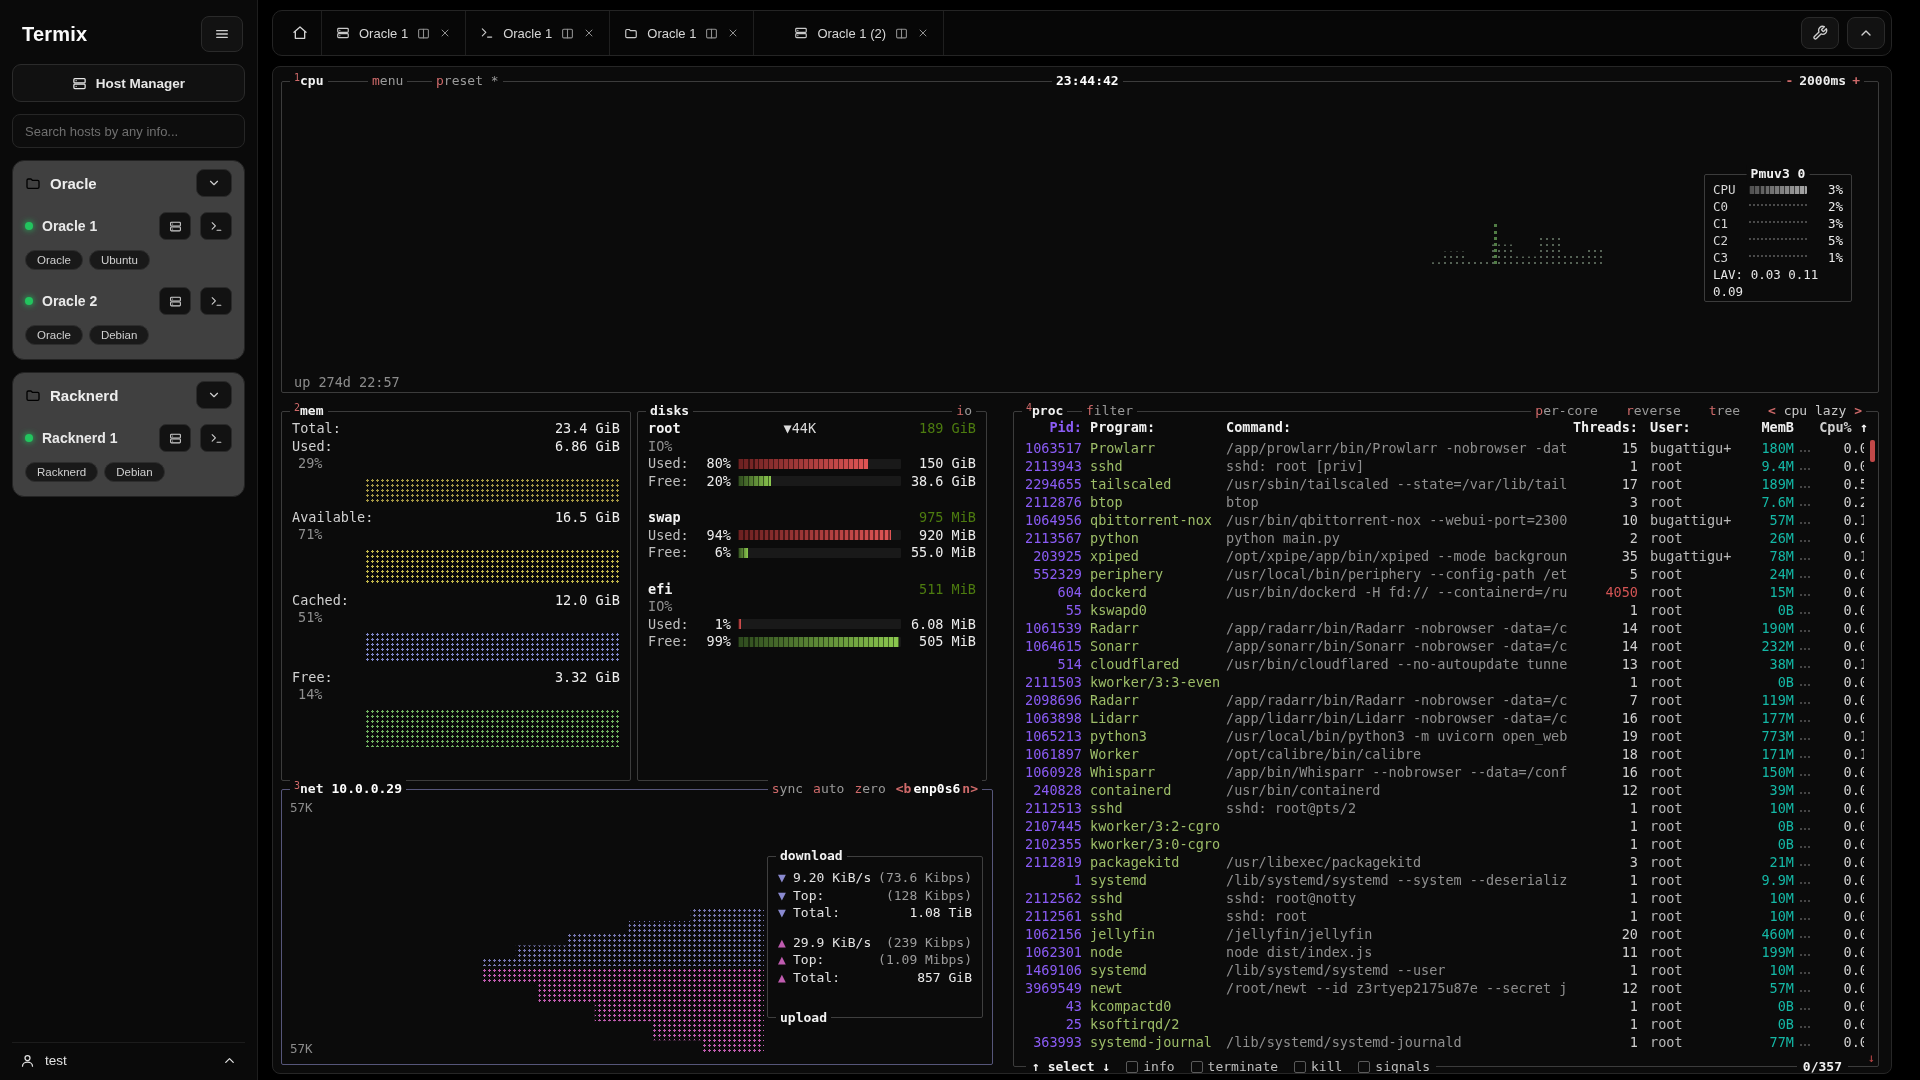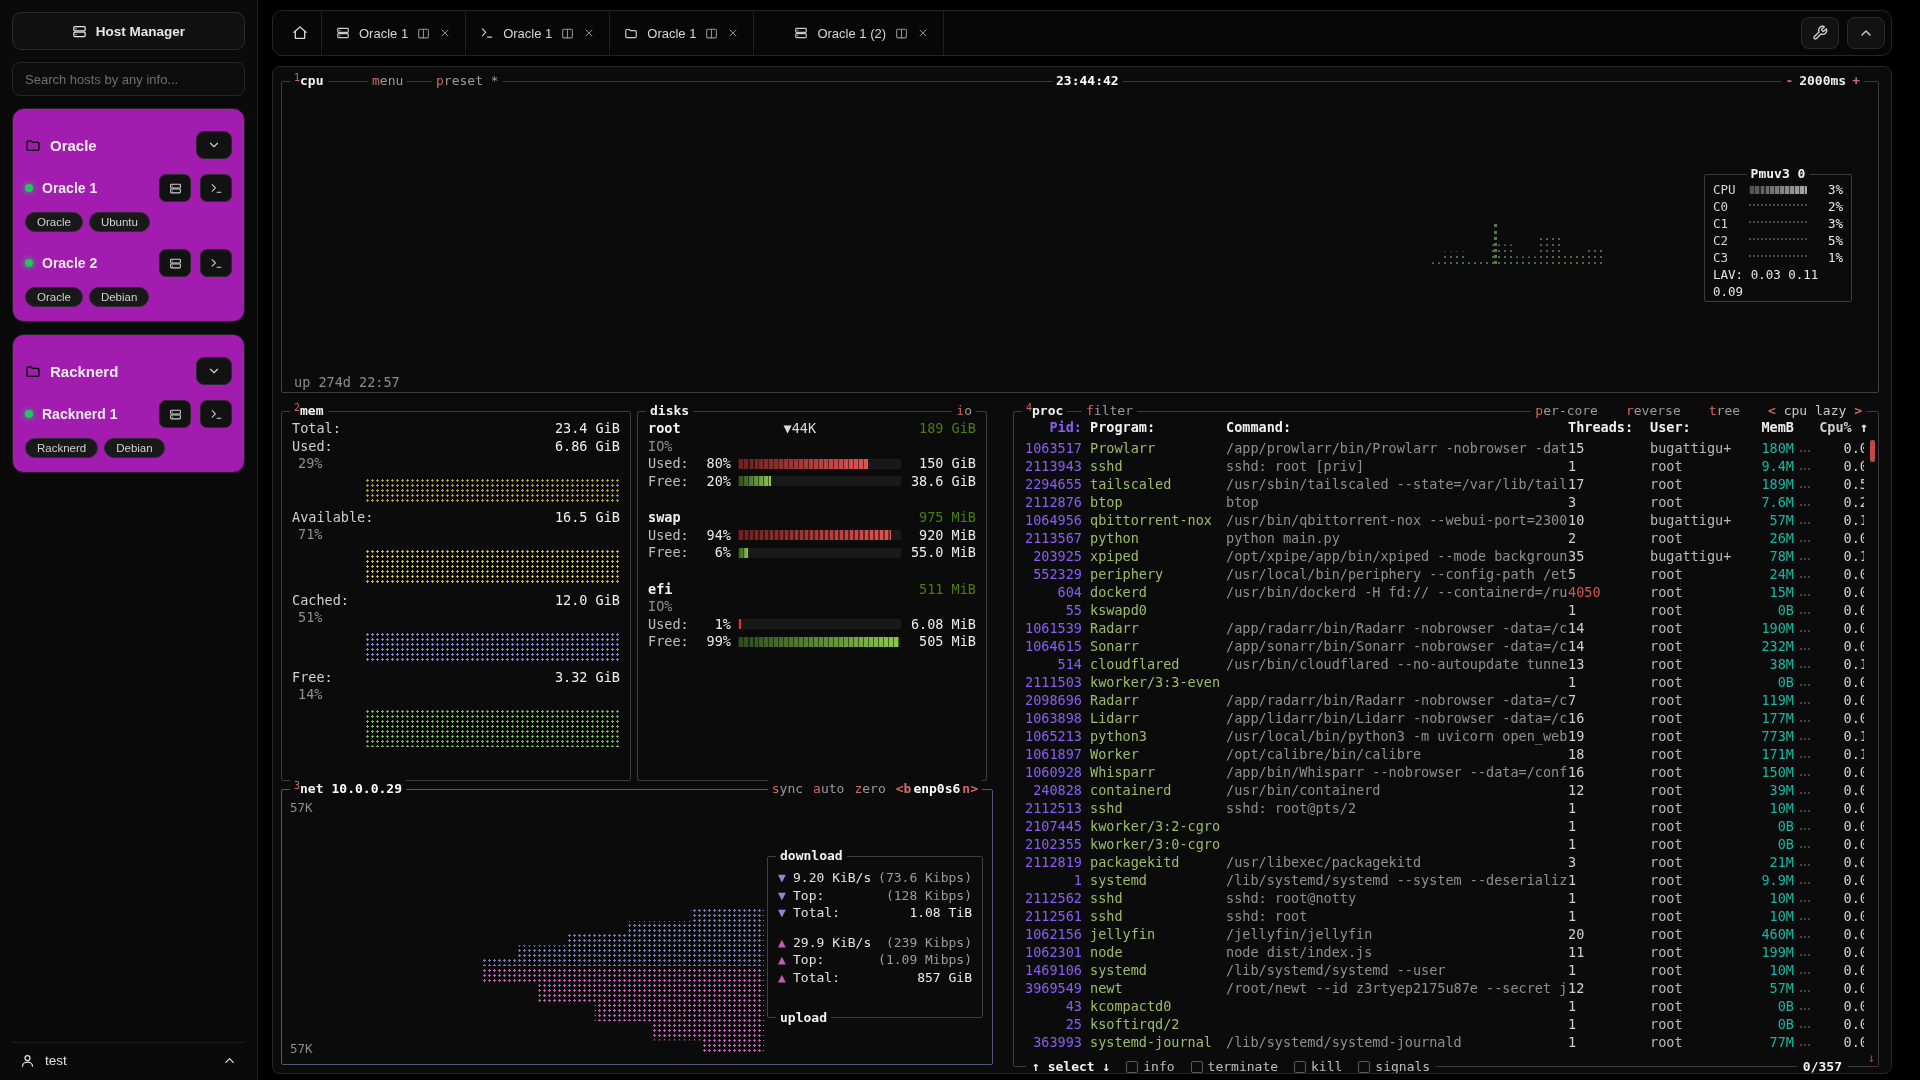--- a/index.html
+++ b/index.html
@@ -16,21 +16,21 @@
   .icon-btn { display: inline-flex; align-items: center; justify-content: center; background: #121212;
     border: 1px solid #2a2a2a; border-radius: 8px; color: #cfcfcf; }
   .menu-btn { width: 42px; height: 36px; }
   .hm-btn { display: flex; align-items: center; justify-content: center; gap: 9px; height: 38px;
     background: #111; border: 1px solid #2b2b2b; border-radius: 9px; color: #e6e6e6;
     font-size: 13.5px; font-weight: 600; }
   .search { height: 34px; background: #0d0d0d; border: 1px solid #262626; border-radius: 8px;
     color: #bdbdbd; font-size: 13px; padding: 0 12px; outline: none; width: 100%; }
   .search::placeholder { color: #6f6f6f; }
   .groups { display: flex; flex-direction: column; gap: 12px; overflow: hidden; }
-  .group { background: #a21caf; border: 1px solid #232323; border-radius: 12px; padding: 20px 10px 6px; }
+  .group { background: #404040; border: 1px solid #232323; border-radius: 12px; padding: 6px 10px 6px; }
   .group-head { display: flex; align-items: center; gap: 9px; padding: 2px 2px 6px; }
   .group-name { font-size: 15px; font-weight: 700; color: #ededed; flex: 1; }
   .chev-btn { width: 36px; height: 28px; }
   .host { display: flex; align-items: center; gap: 9px; padding: 9px 2px 2px; }
   .dot { width: 8px; height: 8px; border-radius: 50%; background: var(--accent-green,#22c55e);
     box-shadow: 0 0 6px var(--accent-green,#22c55e); }
   .host-name { font-size: 14px; font-weight: 600; color: #e9e9e9; flex: 1; }
   .host-btn { width: 32px; height: 28px; border-radius: 7px; }
   .tags { display: flex; gap: 6px; padding: 8px 2px 8px; flex-wrap: wrap; }
   .tag { font-size: 11.5px; color: #cfcfcf; background: #191919; border: 1px solid #2d2d2d;
@@ -145,21 +145,21 @@
 
   .proc-box { left: 740px; top: 344px; width: 866px; height: 656px; }
   .proc-head { position: absolute; top: 6px; left: 8px; right: 14px; display: flex; font-weight: 700;
     color: #f0f0f0; line-height: 18px; }
   .proc-rows { position: absolute; top: 27px; left: 8px; right: 14px; bottom: 10px; overflow: hidden; }
   .prow { display: flex; line-height: 18px; }
   .c-pid { width: 60px; text-align: right; color: #8b5cf6; flex-shrink: 0; }
   .c-prog { width: 136px; margin-left: 8px; color: var(--program-green,#9dbd68); white-space: nowrap;
     overflow: hidden; flex-shrink: 0; }
   .c-cmd { width: 342px; color: #8f8f8f; white-space: nowrap; overflow: hidden; flex-shrink: 0; }
-  .c-thr { width: 70px; text-align: left; color: #cfcfcf; flex-shrink: 0; }
+  .c-thr { width: 70px; text-align: right; color: #cfcfcf; flex-shrink: 0; }
   .c-thr.hot { color: var(--hot-red,#d25454); }
   .c-user { width: 88px; margin-left: 12px; color: #b9b9b9; white-space: nowrap; overflow: hidden; flex-shrink: 0; }
   .c-mem { width: 56px; text-align: right; color: #14b8a6; flex-shrink: 0; }
   .c-dots { flex: 1; border-bottom: 2px dotted #454545; margin: 0 6px 5px; min-width: 10px; }
   .c-dots.nodots { border-bottom: none; }
   .c-cpu { width: 52px; text-align: right; color: #cfcfcf; flex-shrink: 0; }
   .sort-arrow { color: #fff; }
   .scroll-thumb { position: absolute; top: 28px; right: 3px; width: 5px; height: 22px; background: #c14848;
     border-radius: 2px; }
   .scroll-down { position: absolute; bottom: 2px; right: 3px; color: #c14848; font-size: 12px; line-height: 12px; }
@@ -170,20 +170,32 @@
   .key { display: inline-block; width: 12px; height: 12px; border: 1px solid #5a5a5a; border-radius: 2px;
     margin-right: 5px; }
   .proc-count { position: absolute; bottom: -10px; right: 30px; background: #0b0b0b; padding: 0 6px;
     font-weight: 700; color: #f0f0f0; font-size: 13px; line-height: 18px; }
 </style>
 </head>
 <body>
 
 <div class="app">
   <aside class="sidebar">
+    <div class="sb-head">
+      <div class="brand">Termix</div>
+      <button class="icon-btn menu-btn" id="menu-btn">
+          <span class="svgi">
+            <svg width="16" height="16" viewBox="0 0 24 24" fill="none" stroke="currentColor" stroke-width="2" stroke-linecap="round" stroke-linejoin="round">
+              <line x1="4" y1="7" x2="20" y2="7"></line>
+              <line x1="4" y1="12" x2="20" y2="12"></line>
+              <line x1="4" y1="17" x2="20" y2="17"></line>
+            </svg>
+          </span>
+        </button>
+    </div>
     <button class="hm-btn" id="hm-btn">
       <span class="svgi" id="hm-ic">
           <svg width="15" height="15" viewBox="0 0 24 24" fill="none" stroke="currentColor" stroke-width="2" stroke-linecap="round" stroke-linejoin="round">
             <rect x="3" y="4" width="18" height="7" rx="1.5"></rect>
             <rect x="3" y="13" width="18" height="7" rx="1.5"></rect>
             <line x1="6.5" y1="7.5" x2="6.6" y2="7.5"></line>
             <line x1="6.5" y1="16.5" x2="6.6" y2="16.5"></line>
           </svg>
         </span>
       <span>Host Manager</span>

